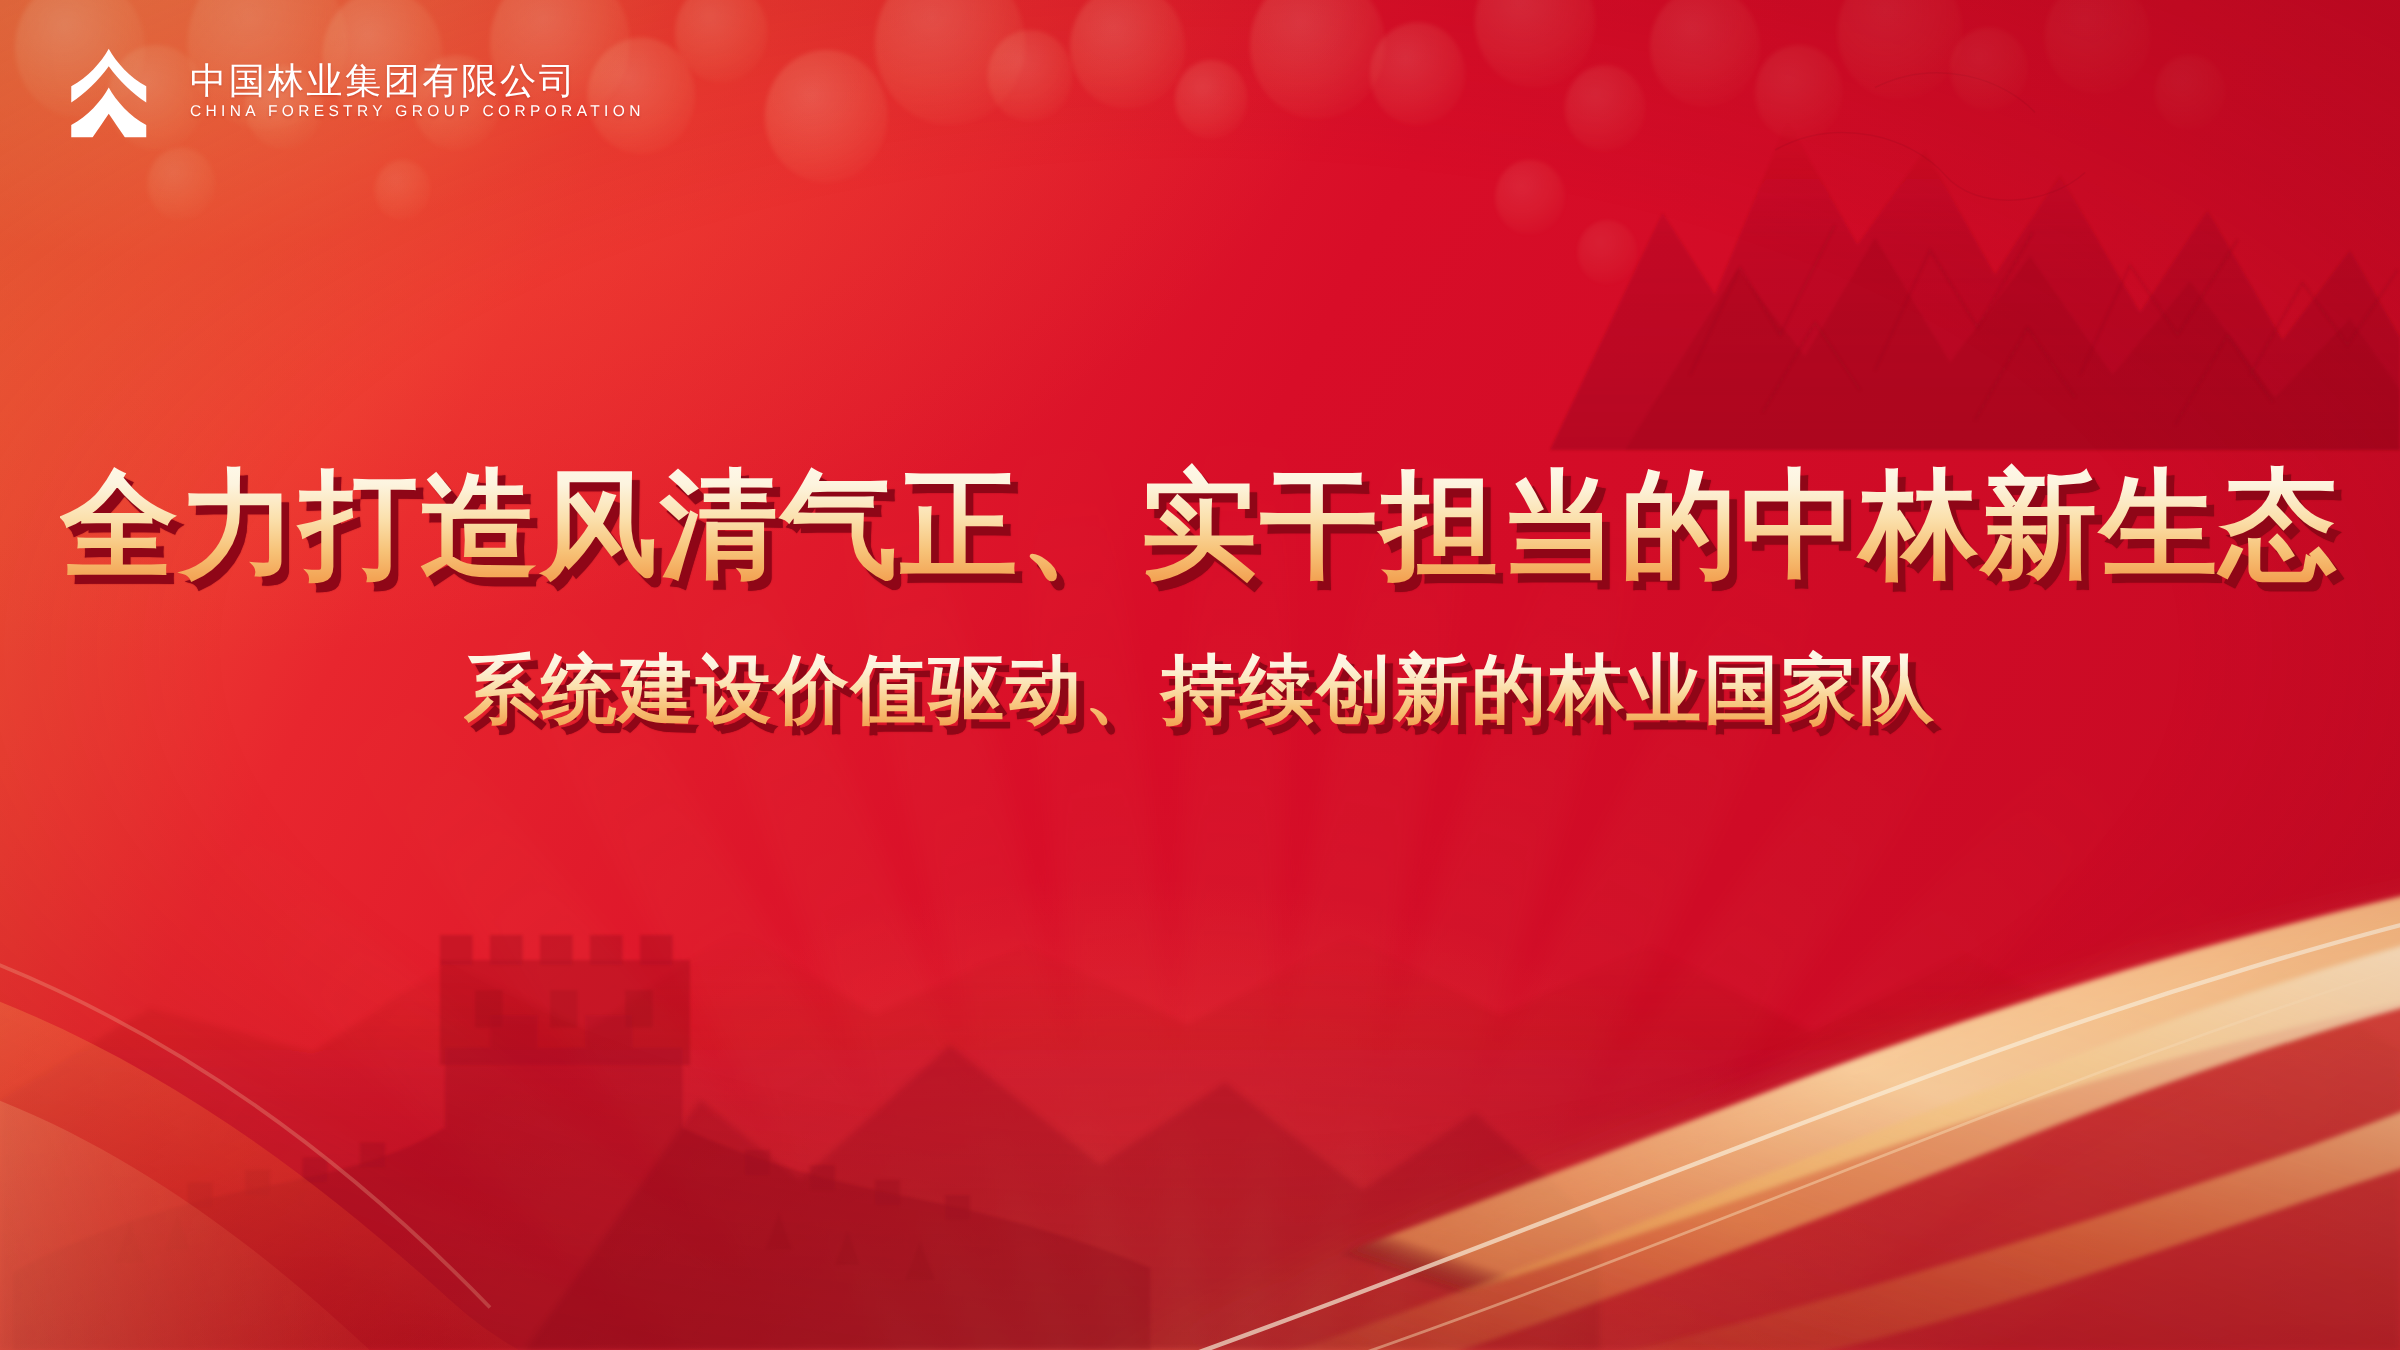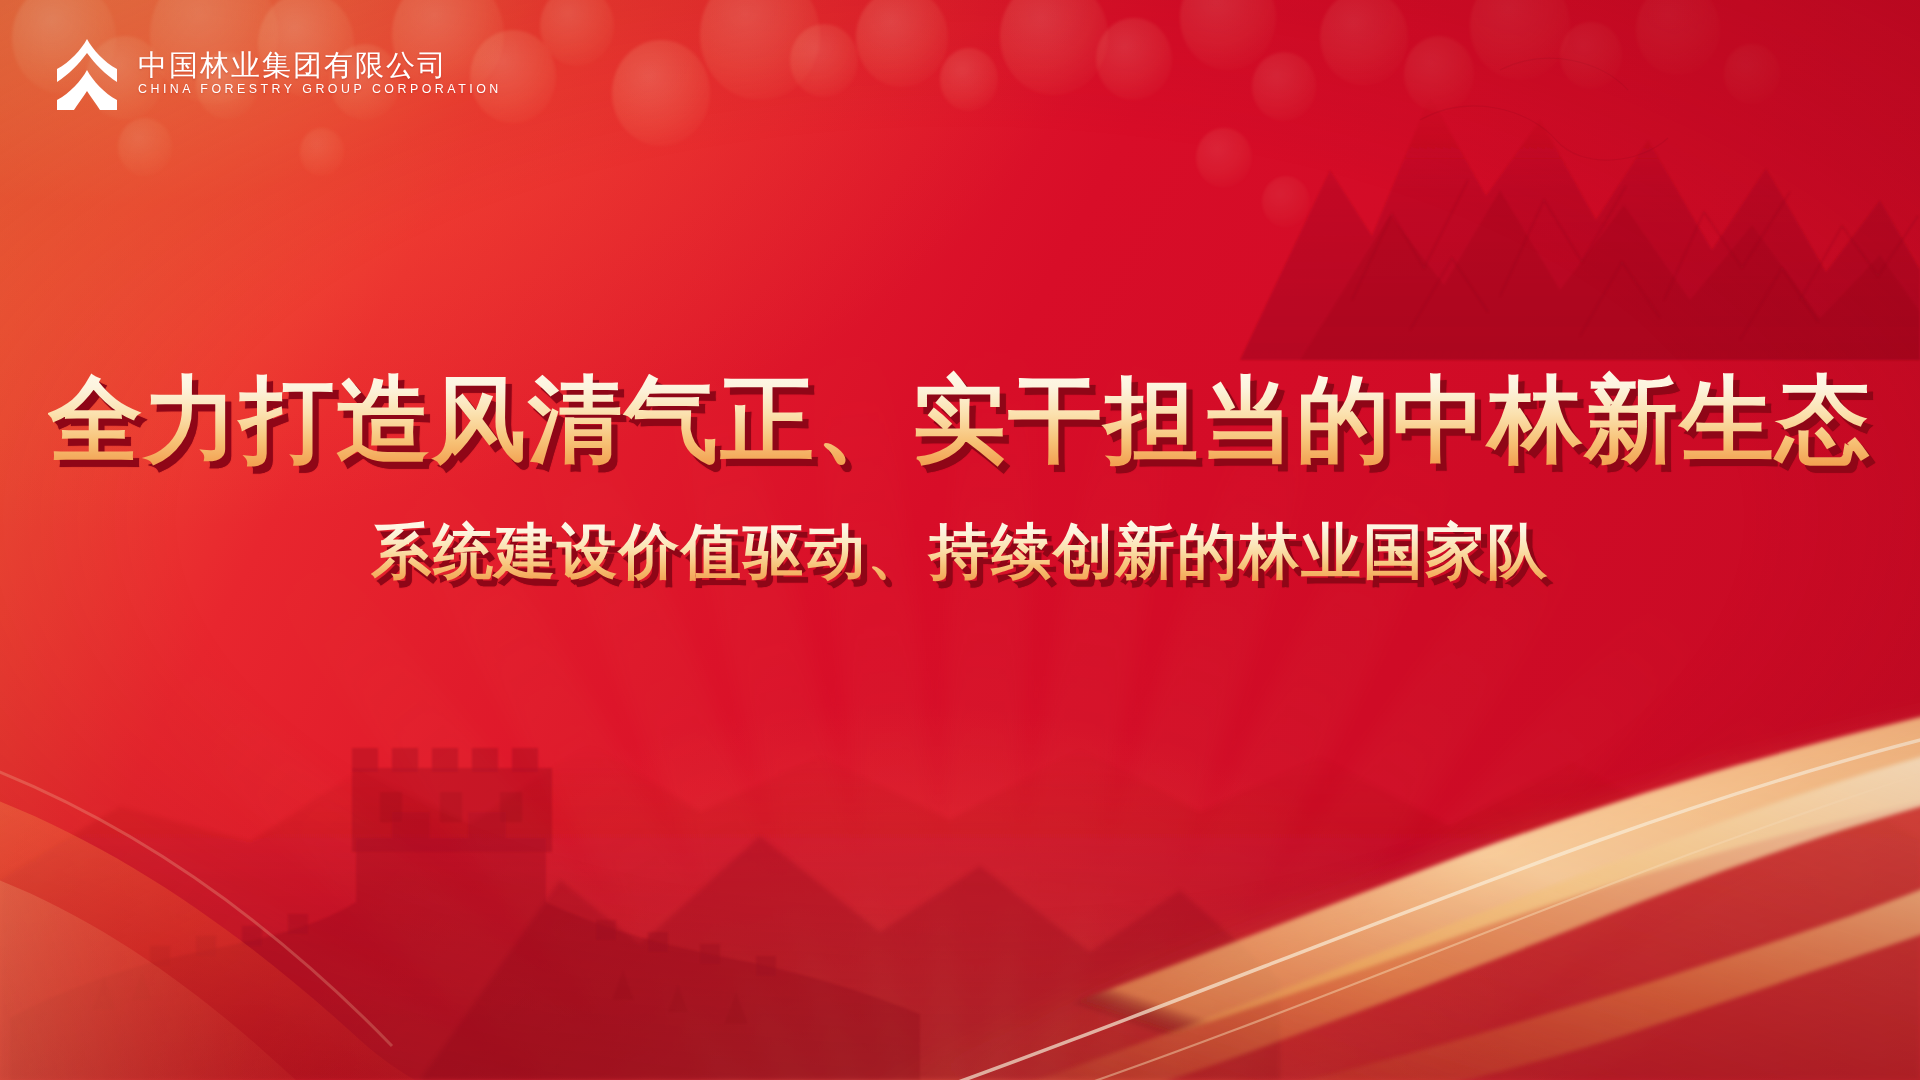--- a/index.html
+++ b/index.html
@@ -79,21 +79,21 @@
   .ribbon svg{ width:100%; height:100%; display:block; }
 
   
   .silk{ position:absolute; left:-60px; bottom:-40px; width:860px; height:380px;
          pointer-events:none; }
   .silk svg{ width:100%; height:100%; display:block; }
 
   
   .logo-block{
     position:absolute; left:54px; top:36px;
-    display:flex; align-items:center; gap:18px;
+    display:flex; align-items:center; gap:32px;
     z-index:8;
   }
   .logo-mark{ width:66px; height:74px; flex:0 0 auto; }
   .logo-mark svg{ width:100%; height:100%; display:block; }
   .logo-text{ display:flex; flex-direction:column; justify-content:center; }
   .logo-cn{
     color:#ffffff;
     font-size:29px;
     letter-spacing:2.0px;
     line-height:1.18;

